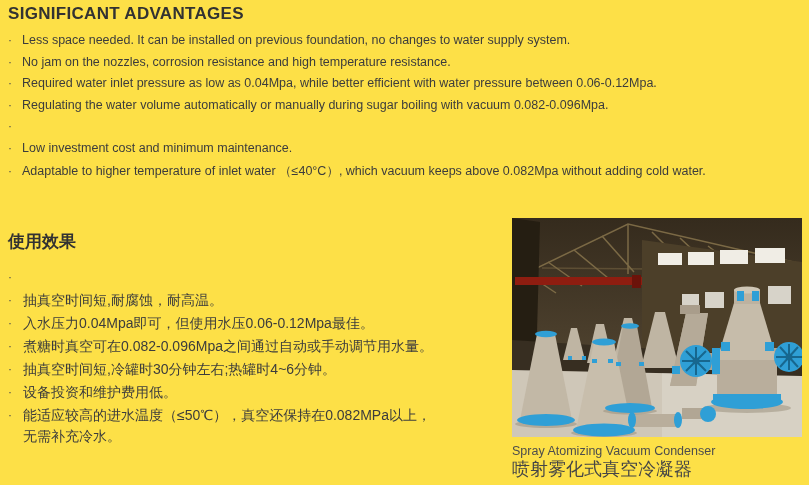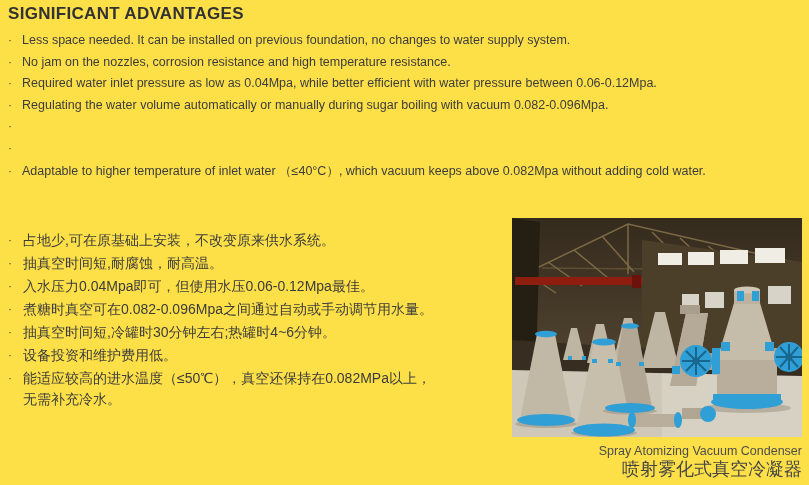--- a/index.html
+++ b/index.html
@@ -18,21 +18,21 @@
   .list-en .row.gap { margin-top:4px; line-height:18px; }
   
   .effects { position:absolute; left:8px; top:230px; width:430px; }
   .effects h2 { margin:0 0 14px 0; font-size:17px; font-weight:600; color:#323232; }
   .list-zh .row { font-size:14px; line-height:21px; margin-bottom:2px; }
   .list-zh .blt { flex-basis:15px; width:15px; }
   
   .photo-block { position:absolute; left:512px; top:218px; width:290px; margin:0; }
   .photo { width:290px; height:219px; display:block; }
   .photo svg { display:block; width:290px; height:219px; }
-  figcaption { margin-top:7px; text-align:right; color:#4d4d4d; }
+  figcaption { margin-top:7px; text-align:left; color:#4d4d4d; }
   .cap-en { font-size:12.5px; line-height:15px; }
   .cap-zh { font-size:18px; line-height:17px; margin-top:2px; color:#464646; }
 </style>
 </head>
 <body>
 
 <div class="page">
 
   <section class="advantages">
     <h1>SIGNIFICANT ADVANTAGES</h1>
@@ -51,33 +51,34 @@
         </div>
       <div class="row">
           <span class="blt">·</span>
           <span>Regulating the water volume automatically or manually during sugar boiling with vacuum 0.082-0.096Mpa.</span>
         </div>
       <div class="row">
           <span class="blt">·</span>
         </div>
       <div class="row">
           <span class="blt">·</span>
+          <span>Low investment cost and minimum maintenance.</span>
         </div>
       <div class="row gap">
           <span class="blt">·</span>
           <span>Adaptable to higher temperature of inlet water （≤40°C）, which vacuum keeps above 0.082Mpa without adding cold water.</span>
         </div>
     </div>
   </section>
 
   <section class="effects">
+    <h2>使用效果</h2>
     <div class="list-zh">
       <div class="row">
           <span class="blt">·</span>
-          <span>占地少,可在原基础上安装，不改变原来供水系统。</span>
         </div>
       <div class="row">
           <span class="blt">·</span>
           <span>抽真空时间短,耐腐蚀，耐高温。</span>
         </div>
       <div class="row">
           <span class="blt">·</span>
           <span>入水压力0.04Mpa即可，但使用水压0.06-0.12Mpa最佳。</span>
         </div>
       <div class="row">

